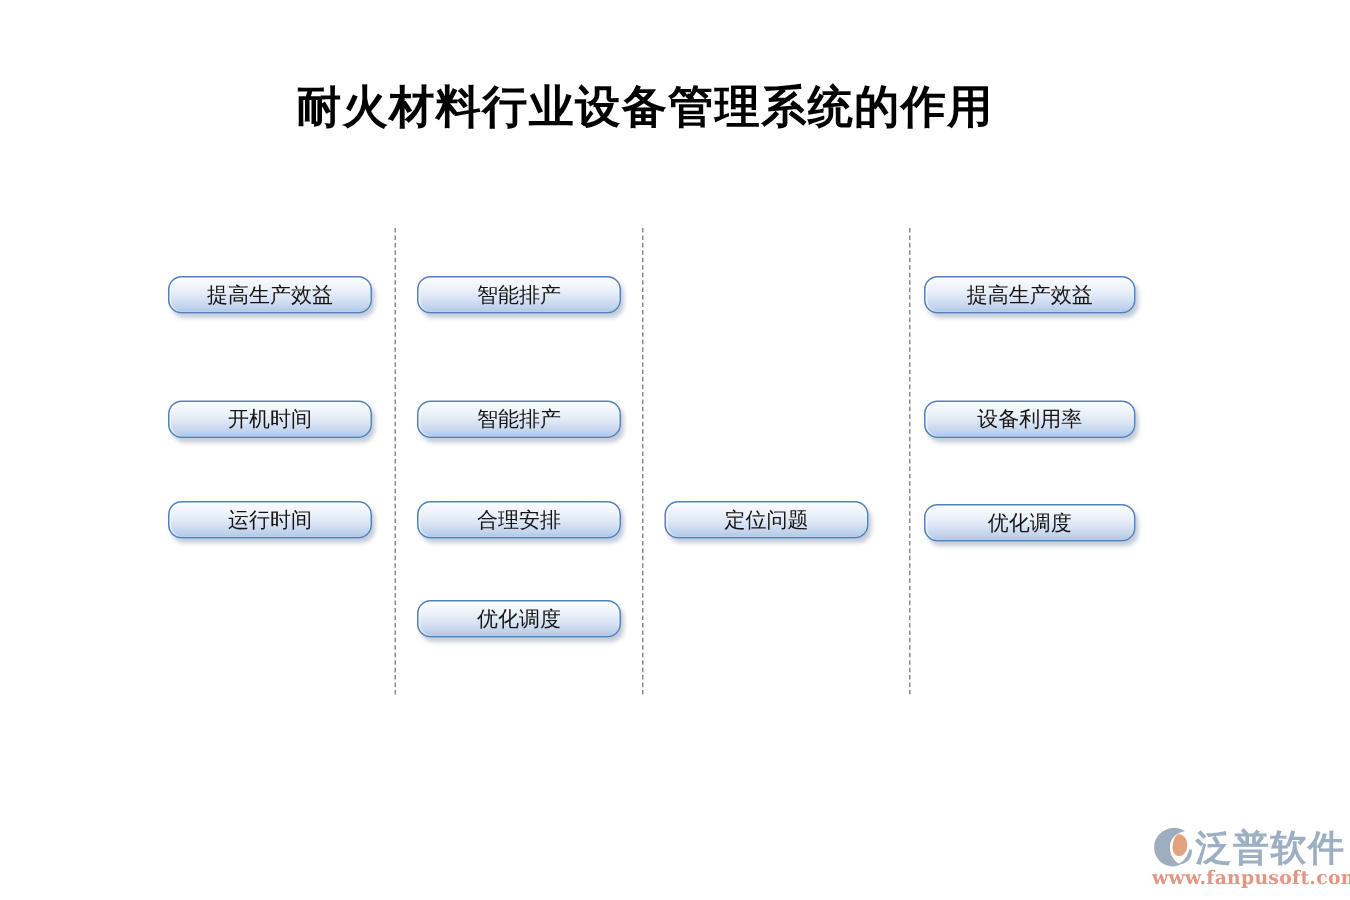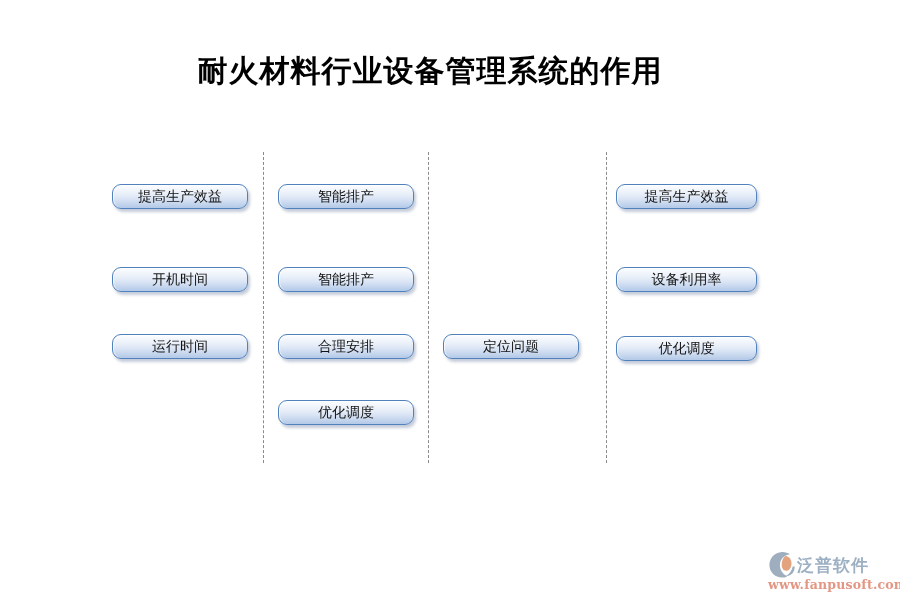--- a/index.html
+++ b/index.html
@@ -71,21 +71,21 @@
   }
   .brand-icon {
     width: 28px;
     height: 28px;
     flex: 0 0 auto;
     opacity: 0.85;
   }
   .brand-name {
     font-family: "DejaVu Serif", serif;
     font-weight: 700;
-    font-size: 17px;
+    font-size: 24px;
     line-height: 1;
     color: #9db0c3;
     white-space: nowrap;
     margin-left: 1px;
     letter-spacing: 1px;
     text-align: right;
   }
   .brand-url {
     font-family: "DejaVu Serif", serif;
     font-weight: 700;

